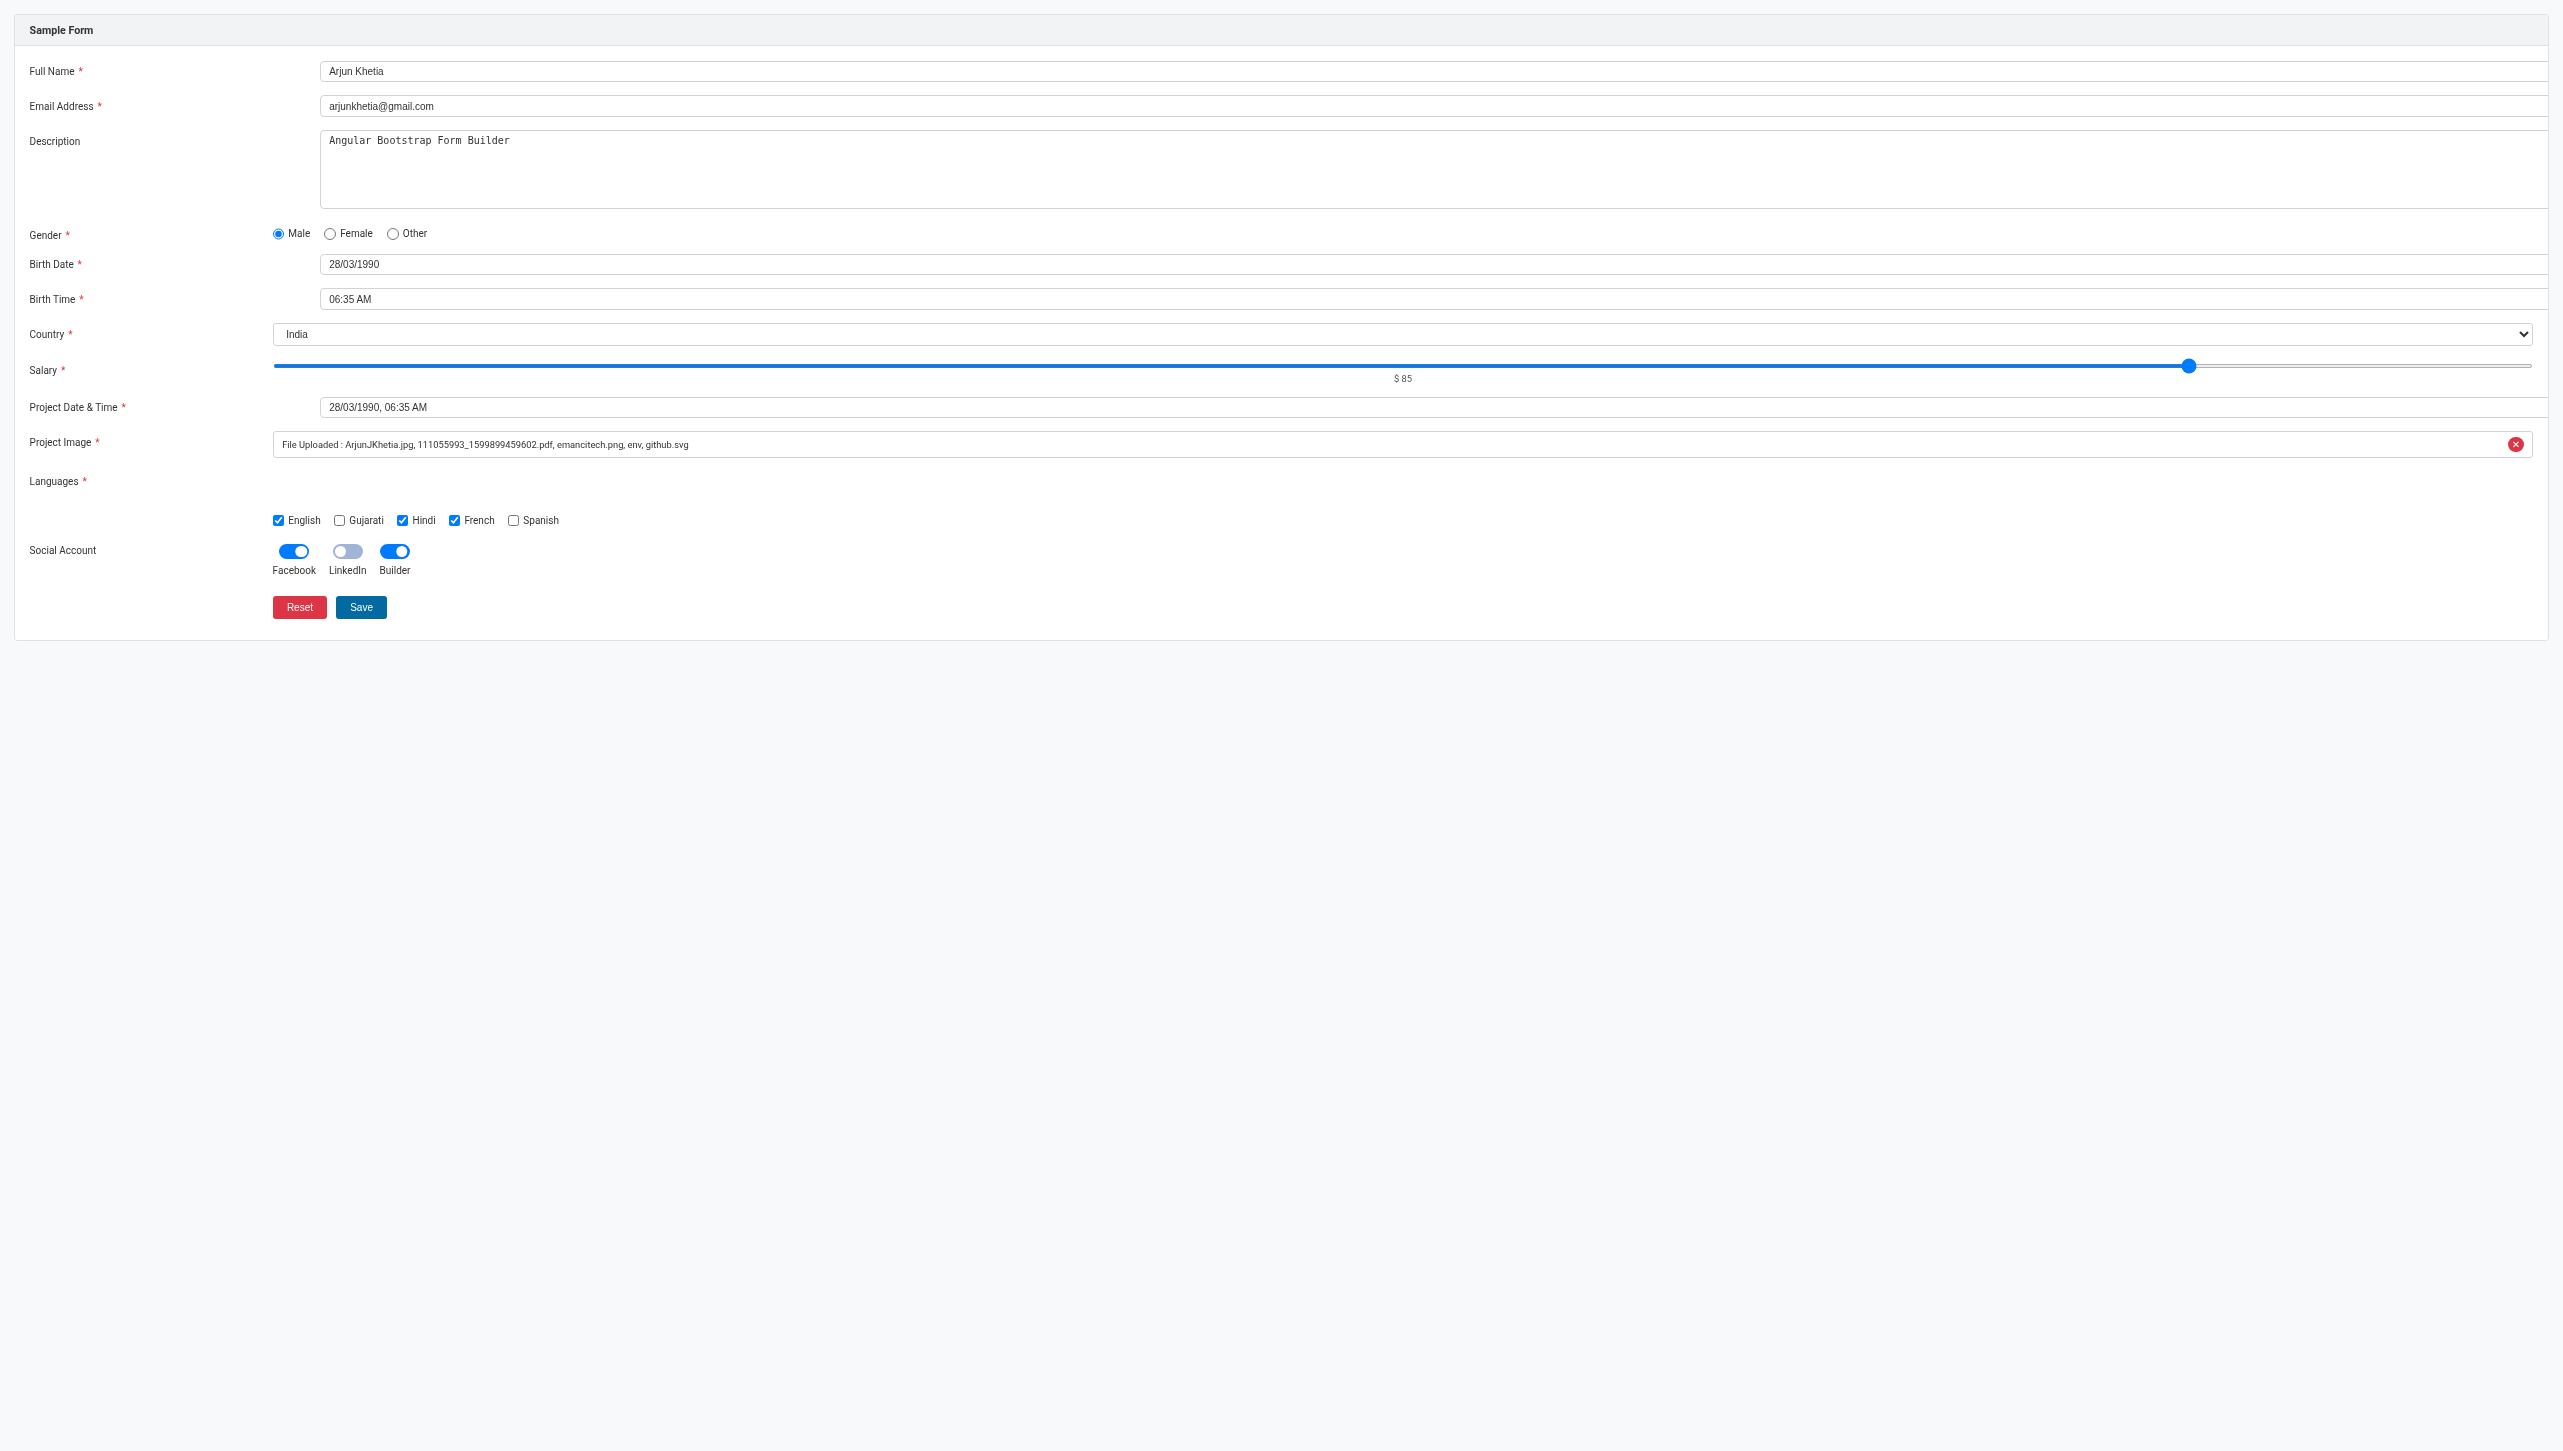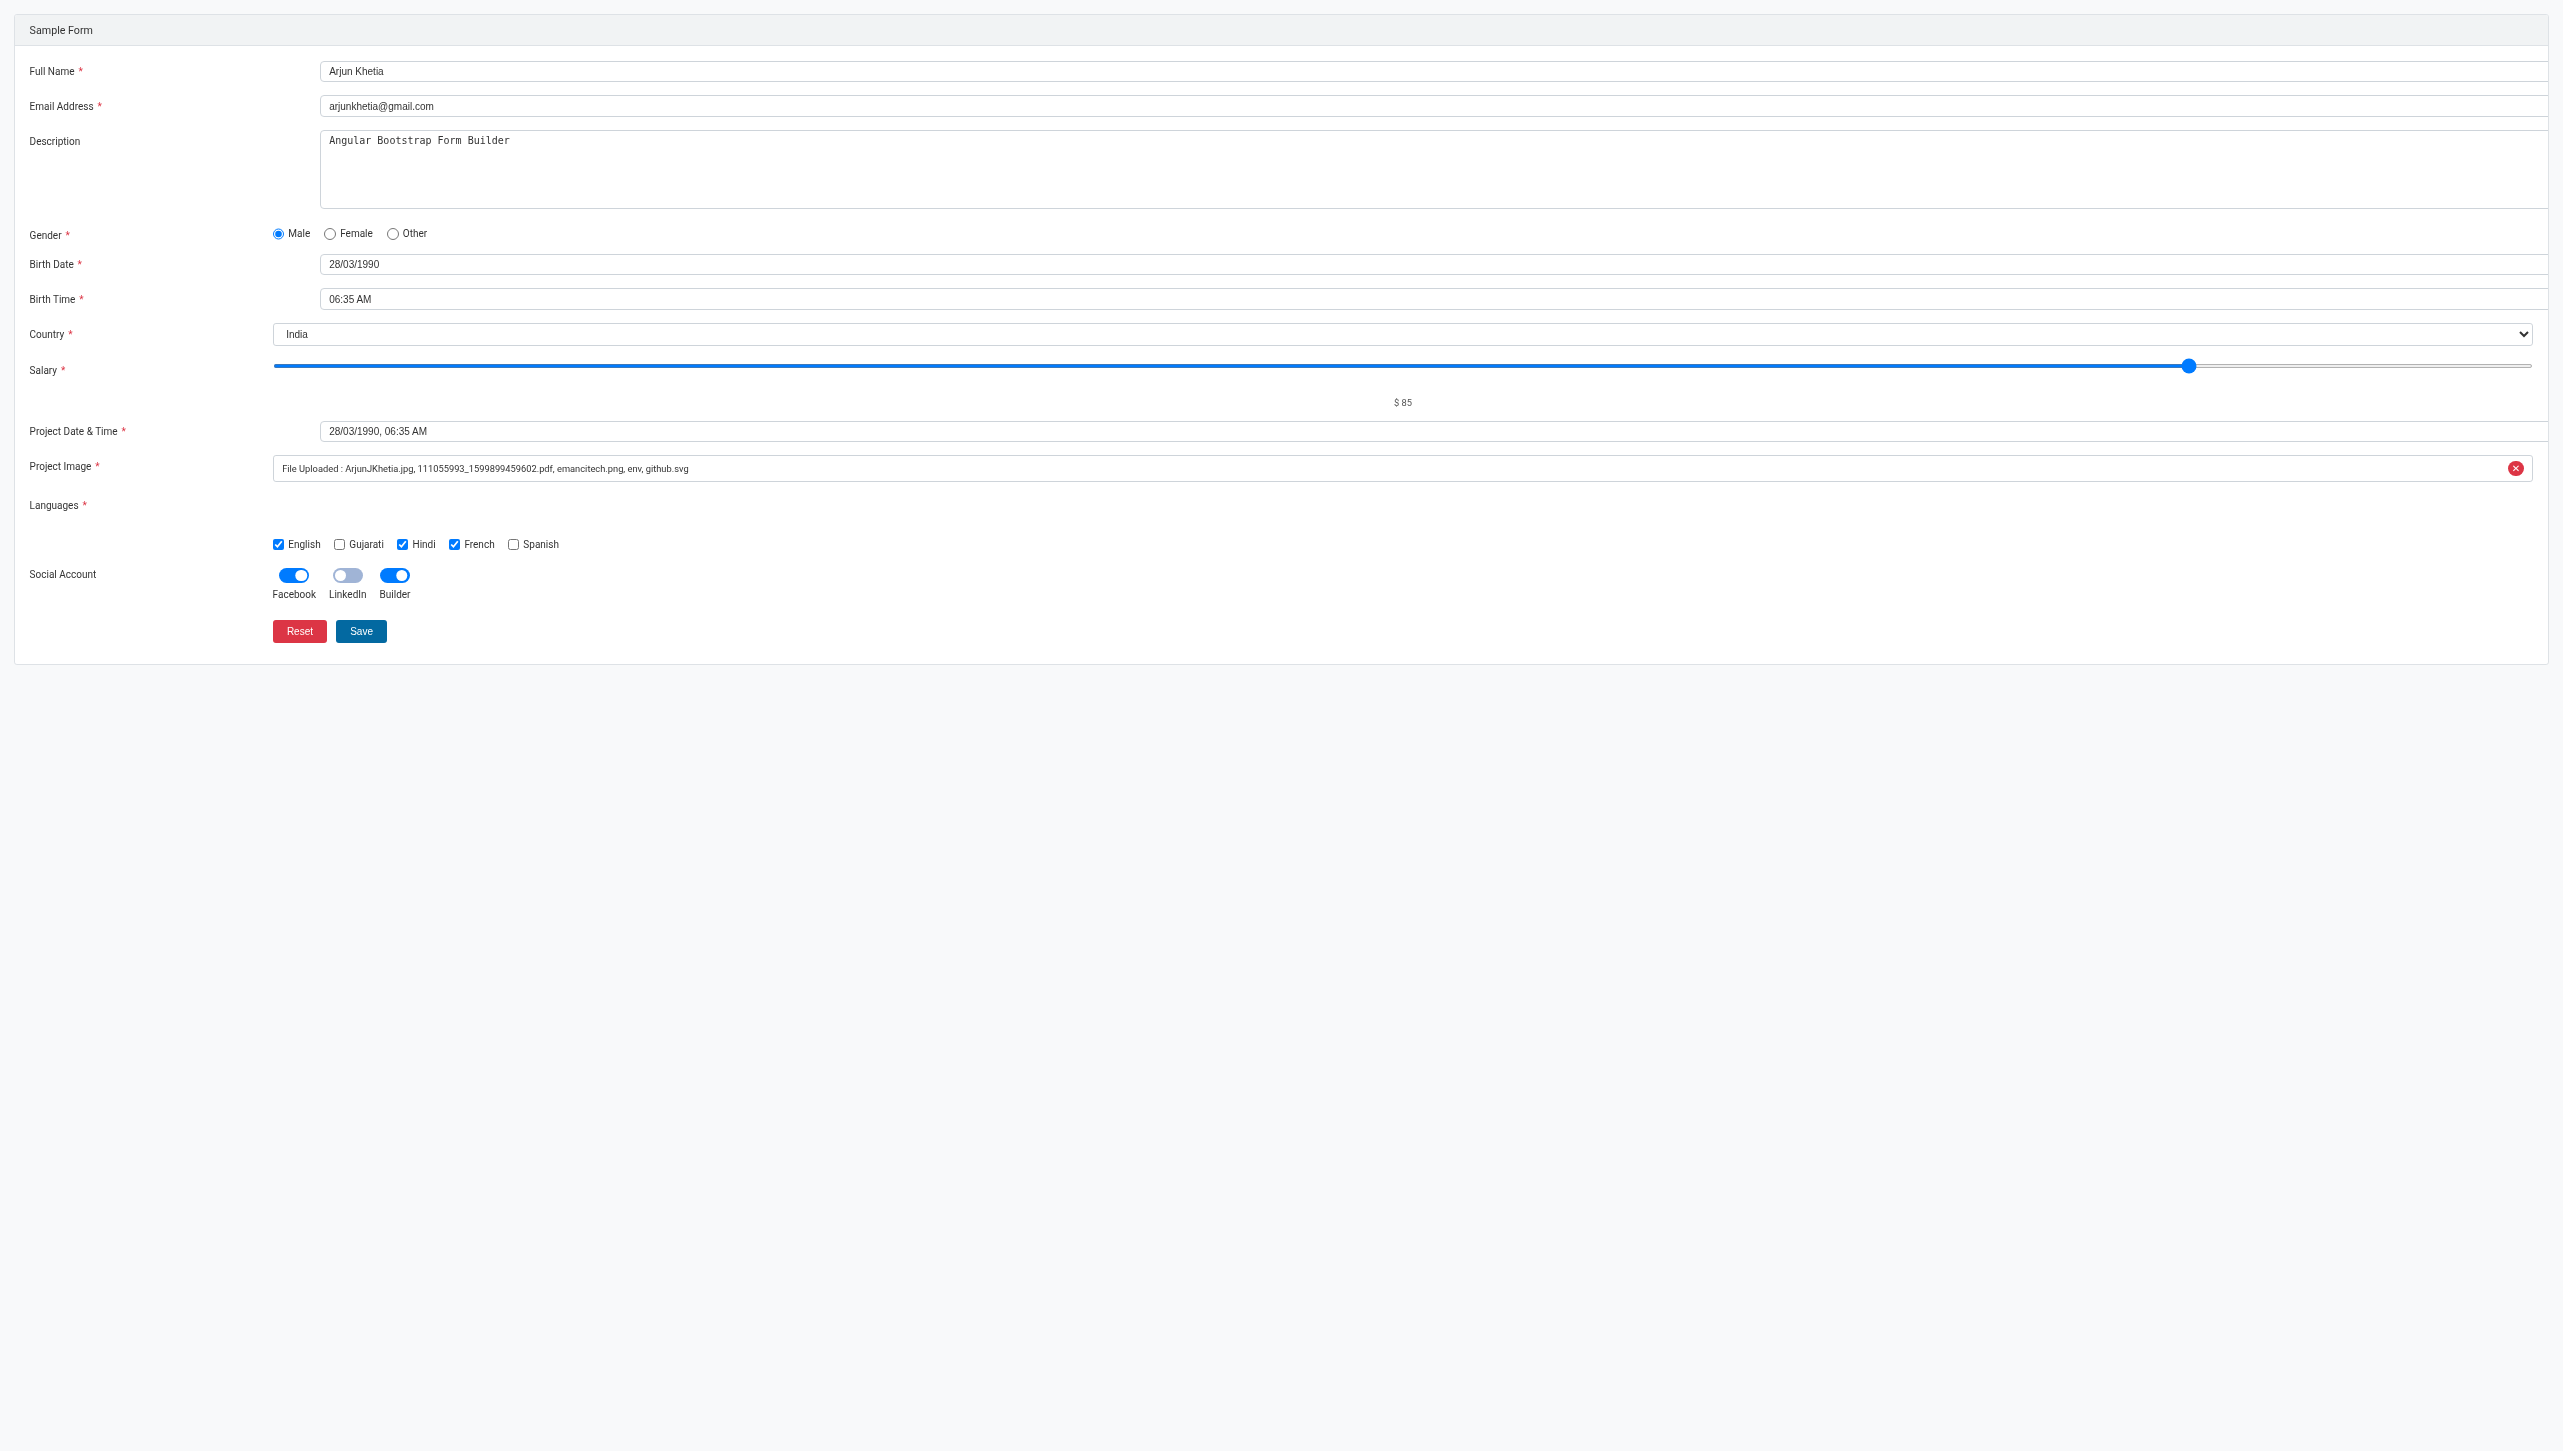--- a/index.html
+++ b/index.html
@@ -16,21 +16,21 @@
       margin: 14.3px;
       overflow: hidden;
     }
     .page-header {
       background: #f1f3f4;
       padding: 8.6px 14.3px;
       border-bottom: 0.7px solid #dee2e6;
     }
     .page-title {
       font-size: 10.7px;
-      font-weight: 400;
+      font-weight: 700;
       color: #333;
     }
     .form-body {
       padding: 14.3px 14.3px 21.5px 14.3px;
     }
     .form-row {
       display: flex;
       align-items: flex-start;
       margin-bottom: 13px;
     }
@@ -119,21 +119,20 @@
       width: 100%;
       height: 4.3px;
       accent-color: #007bff;
       cursor: pointer;
       margin-bottom: 4.3px;
     }
     .salary-display {
       text-align: center;
       font-size: 9.3px;
       color: #555;
-      margin-top: 24px;
     }
     .file-upload-display {
       width: 100%;
       padding: 4.3px 8.6px;
       border: 0.7px solid #ced4da;
       border-radius: 2.9px;
       font-size: 9.3px;
       color: #333;
       background: #fff;
       display: flex;

